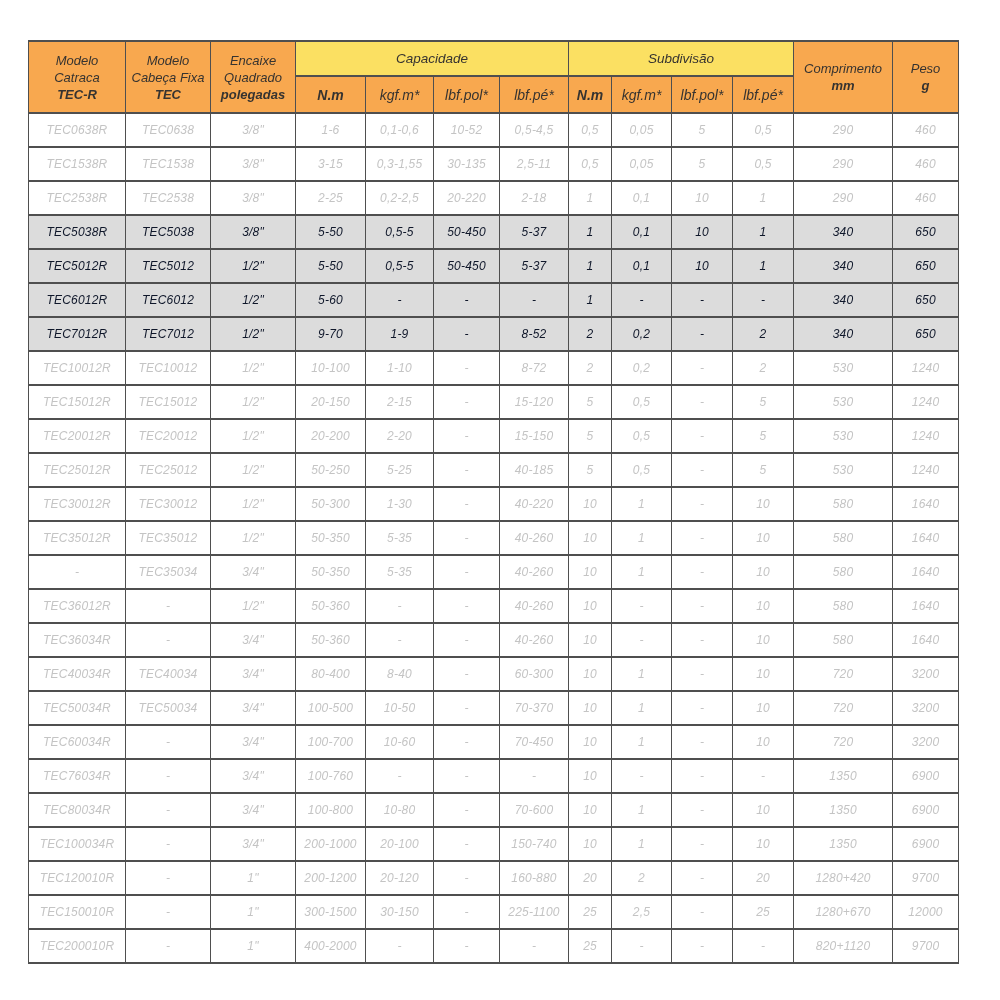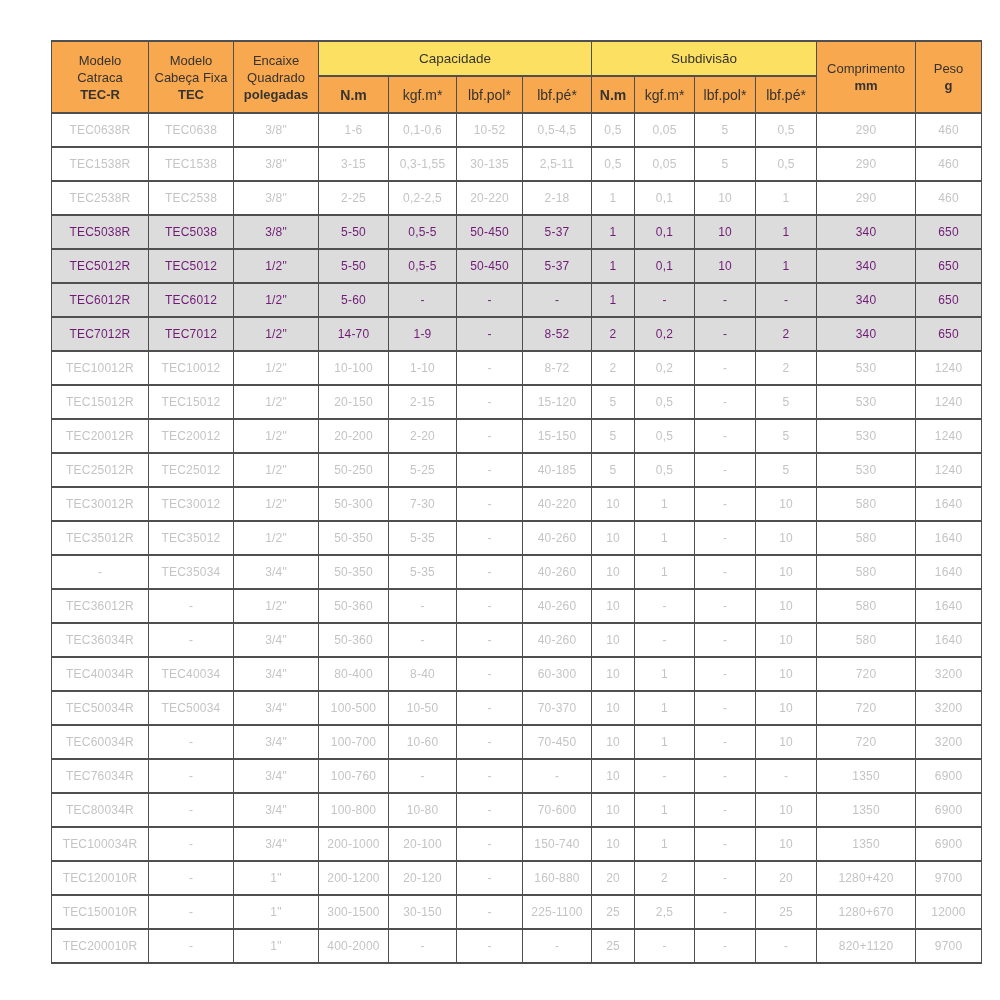--- a/index.html
+++ b/index.html
@@ -11,25 +11,26 @@
     font-family: "Liberation Sans", "DejaVu Sans", sans-serif;
   }
   .page {
     position: relative;
     width: 1000px;
     height: 1000px;
     background: #ffffff;
   }
   table.spec {
     position: absolute;
-    left: 51px;
+    left: 28px;
     top: 40px;
     width: 930px;
     border-collapse: collapse;
     table-layout: fixed;
+    font-style: italic;
   }
   table.spec th, table.spec td {
     border: 1px solid #4f4f4f;
     border-top-width: 2px;
     border-bottom-width: 2px;
     text-align: center;
     vertical-align: middle;
     padding: 0;
     overflow: hidden;
   }
@@ -68,21 +69,21 @@
   
   tbody td {
     height: 32px;
     font-size: 12px;
     color: #c4c4c4;
     background: #ffffff;
     letter-spacing: 0.2px;
   }
   tbody tr.hl td {
     background: #dcdcdc;
-    color: #701a75;
+    color: #0f172a;
   }
 </style>
 </head>
 <body>
 
 <div class="page">
   <table class="spec">
     <colgroup>
       <col class="c1">
         <col class="c2">
@@ -225,21 +226,21 @@
           <td>-</td>
           <td>-</td>
           <td>-</td>
           <td>340</td>
           <td>650</td>
         </tr>
         <tr class="hl">
           <td>TEC7012R</td>
           <td>TEC7012</td>
           <td>1/2"</td>
-          <td>14-70</td>
+          <td>9-70</td>
           <td>1-9</td>
           <td>-</td>
           <td>8-52</td>
           <td>2</td>
           <td>0,2</td>
           <td>-</td>
           <td>2</td>
           <td>340</td>
           <td>650</td>
         </tr>
@@ -301,21 +302,21 @@
           <td>-</td>
           <td>5</td>
           <td>530</td>
           <td>1240</td>
         </tr>
         <tr>
           <td>TEC30012R</td>
           <td>TEC30012</td>
           <td>1/2"</td>
           <td>50-300</td>
-          <td>7-30</td>
+          <td>1-30</td>
           <td>-</td>
           <td>40-220</td>
           <td>10</td>
           <td>1</td>
           <td>-</td>
           <td>10</td>
           <td>580</td>
           <td>1640</td>
         </tr>
         <tr>

